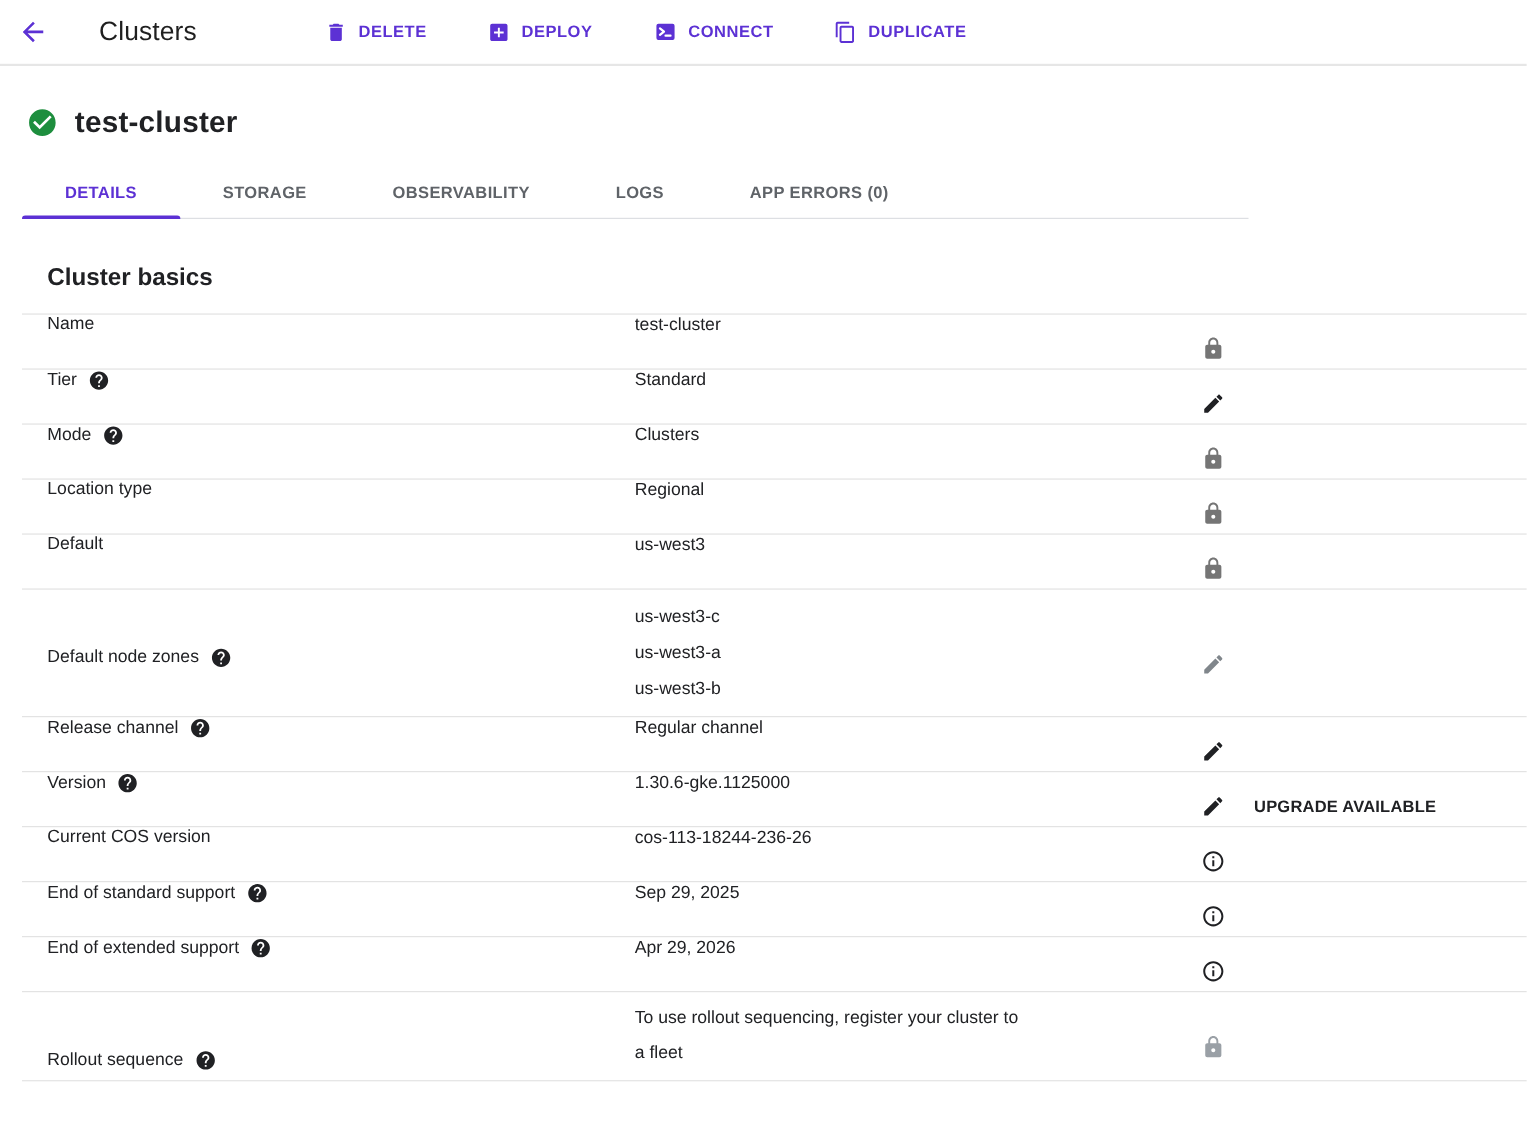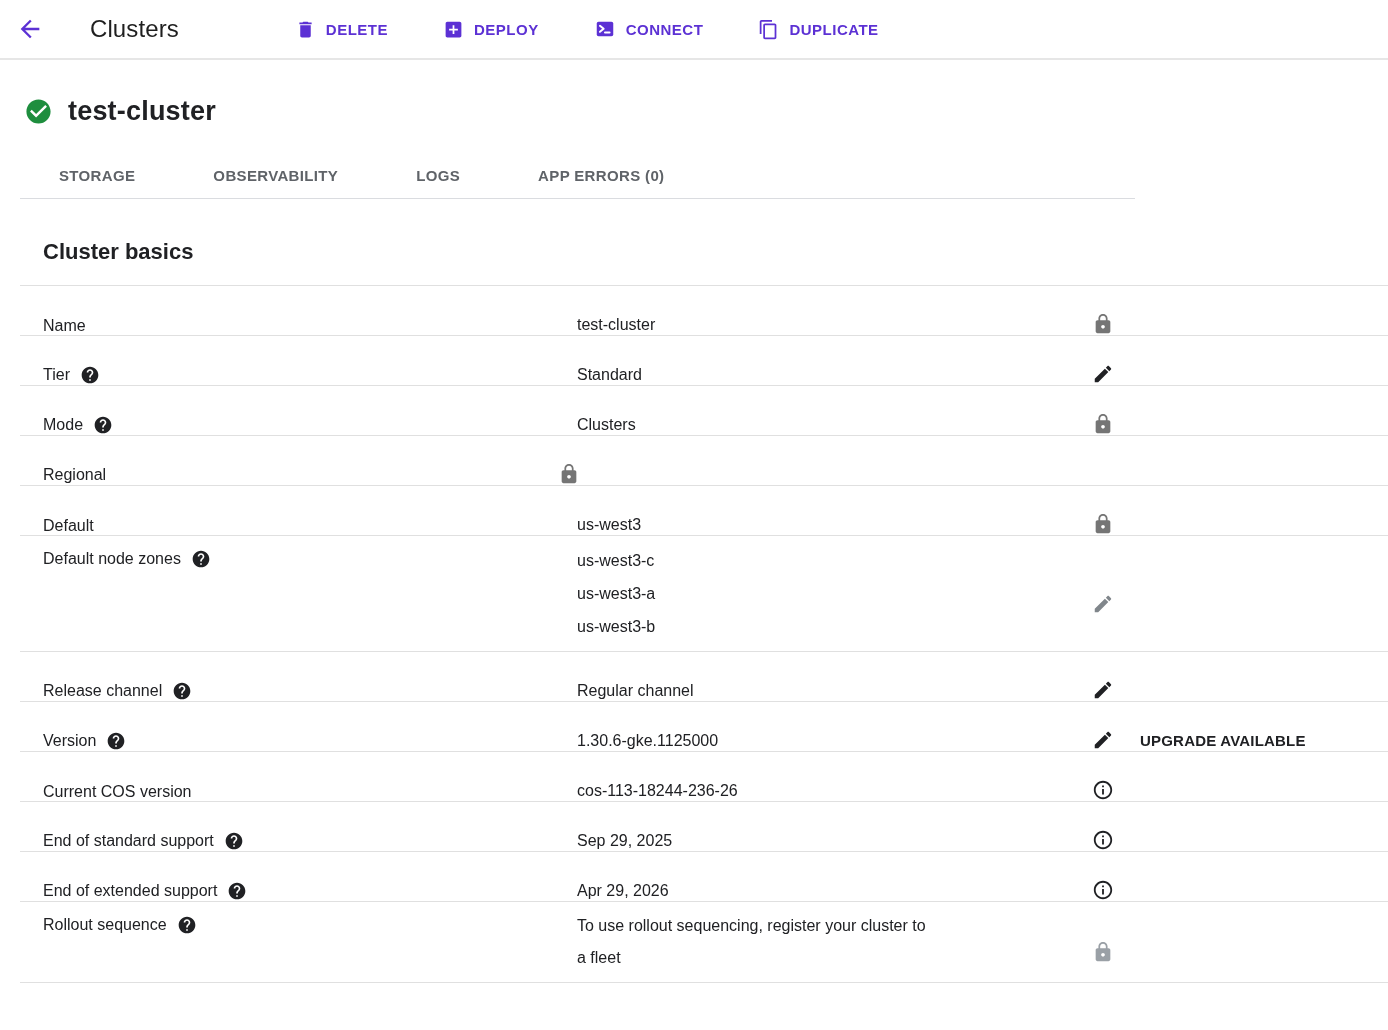--- a/index.html
+++ b/index.html
@@ -19,24 +19,24 @@
 
   
   .tabs { display:flex; margin:26px 0 0 20px; width:1115px; border-bottom:1px solid #dadce0; }
   .tab { position:relative; padding:0 39px; height:45px; display:flex; align-items:center; font-size:15px; font-weight:700; letter-spacing:0.35px; color:#5f6368; cursor:pointer; }
   .tab.active { color:#5c31d4; }
   .tab.active::after { content:""; position:absolute; left:0; right:0; bottom:-1px; height:3px; background:#5c31d4; border-radius:3px 3px 0 0; }
 
   
   .section-title { margin:40px 0 20px 43px; font-size:22px; font-weight:700; color:#202124; }
   .table { margin-left:20px; border-top:1px solid #e0e0e0; }
-  .row { display:flex; align-items:flex-end; min-height:50px; border-bottom:1px solid #e0e0e0; padding-left:23px; }
+  .row { display:flex; align-items:flex-start; min-height:50px; border-bottom:1px solid #e0e0e0; padding-left:23px; }
   .row.tall { align-items:flex-start; padding-top:8px; padding-bottom:8px; }
   .cell-label { width:534px; display:flex; align-items:center; gap:10px; font-size:16px; color:#202124; flex:none; }
-  .row.tall .cell-label { padding-top:5px; }
+  .row.tall .cell-label { padding-top:5px;margin-top:39px; }
   .cell-value { width:475px; font-size:16px; color:#202124; flex:none; }
   .cell-value .vline { line-height:33px; }
   .row:not(.tall) .cell-value .vline { line-height:20px; }
   .cell-action { display:flex; align-items:center; gap:26px; margin-left:40px; flex:1;margin-top:20px; }
   .row.tall .cell-action { align-self:center; }
   .upgrade-badge { font-size:15px; font-weight:700; color:#202124; letter-spacing:0.2px; white-space:nowrap; }
   .icon-btn { background:none; border:none; cursor:pointer; display:flex; align-items:center; padding:0; }
   .help-btn { background:none; border:none; cursor:pointer; display:flex; align-items:center; padding:0; }
 </style>
 </head>
@@ -80,20 +80,21 @@
 </div>
 
 <div class="cluster-head">
   <svg width="29" height="29" viewBox="0 0 24 24">
       <path fill="#1e8e3e" d="M12 2C6.48 2 2 6.48 2 12s4.48 10 10 10 10-4.48 10-10S17.52 2 12 2zm-2 15l-5-5 1.41-1.41L10 14.17l7.59-7.59L19 8l-9 9z"></path>
     </svg>
   <h1>test-cluster</h1>
 </div>
 
 <div class="tabs">
+  <div class="tab active">DETAILS</div>
   <div class="tab">STORAGE</div>
   <div class="tab">OBSERVABILITY</div>
   <div class="tab">LOGS</div>
   <div class="tab">APP ERRORS (0)</div>
 </div>
 
 <h2 class="section-title">Cluster basics</h2>
 
 <div class="table">
 
@@ -145,20 +146,23 @@
         <div class="vline">Clusters</div>
       </div>
     <div class="cell-action">
       <svg width="22" height="22" viewBox="0 0 24 24">
           <path fill="#757575" d="M18 8h-1V6c0-2.76-2.24-5-5-5S7 3.24 7 6v2H6c-1.1 0-2 .9-2 2v10c0 1.1.9 2 2 2h12c1.1 0 2-.9 2-2V10c0-1.1-.9-2-2-2zm-6 9c-1.1 0-2-.9-2-2s.9-2 2-2 2 .9 2 2-.9 2-2 2zm3.1-9H8.9V6c0-1.71 1.39-3.1 3.1-3.1 1.71 0 3.1 1.39 3.1 3.1v2z"></path>
         </svg>
     </div>
   </div>
 
   <div class="row">
+    <div class="cell-label">
+        <span>Location type</span>
+      </div>
     <div class="cell-value">
         <div class="vline">Regional</div>
       </div>
     <div class="cell-action">
       <svg width="22" height="22" viewBox="0 0 24 24">
           <path fill="#757575" d="M18 8h-1V6c0-2.76-2.24-5-5-5S7 3.24 7 6v2H6c-1.1 0-2 .9-2 2v10c0 1.1.9 2 2 2h12c1.1 0 2-.9 2-2V10c0-1.1-.9-2-2-2zm-6 9c-1.1 0-2-.9-2-2s.9-2 2-2 2 .9 2 2-.9 2-2 2zm3.1-9H8.9V6c0-1.71 1.39-3.1 3.1-3.1 1.71 0 3.1 1.39 3.1 3.1v2z"></path>
         </svg>
     </div>
   </div>
 

